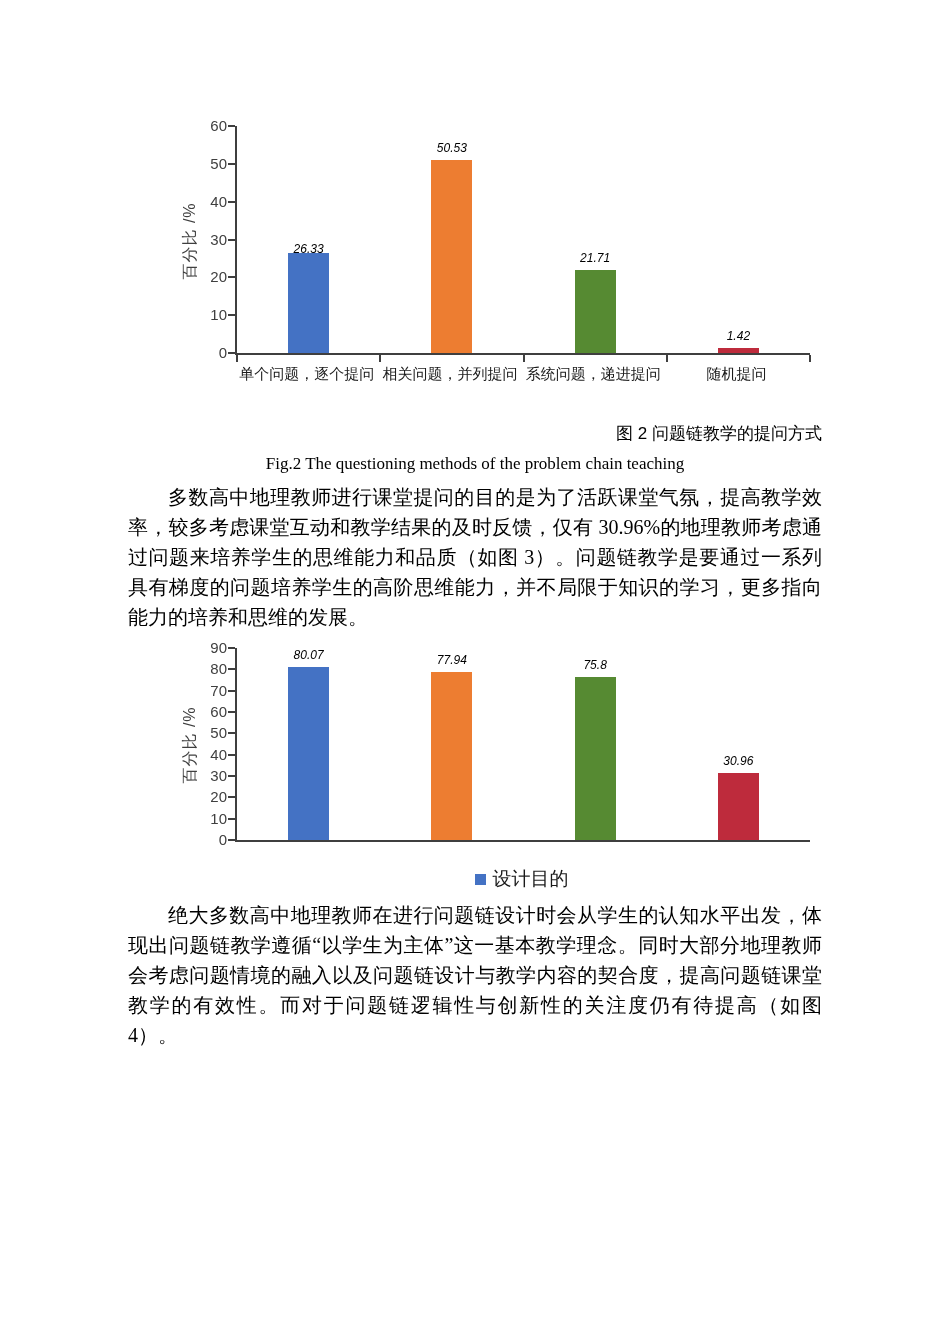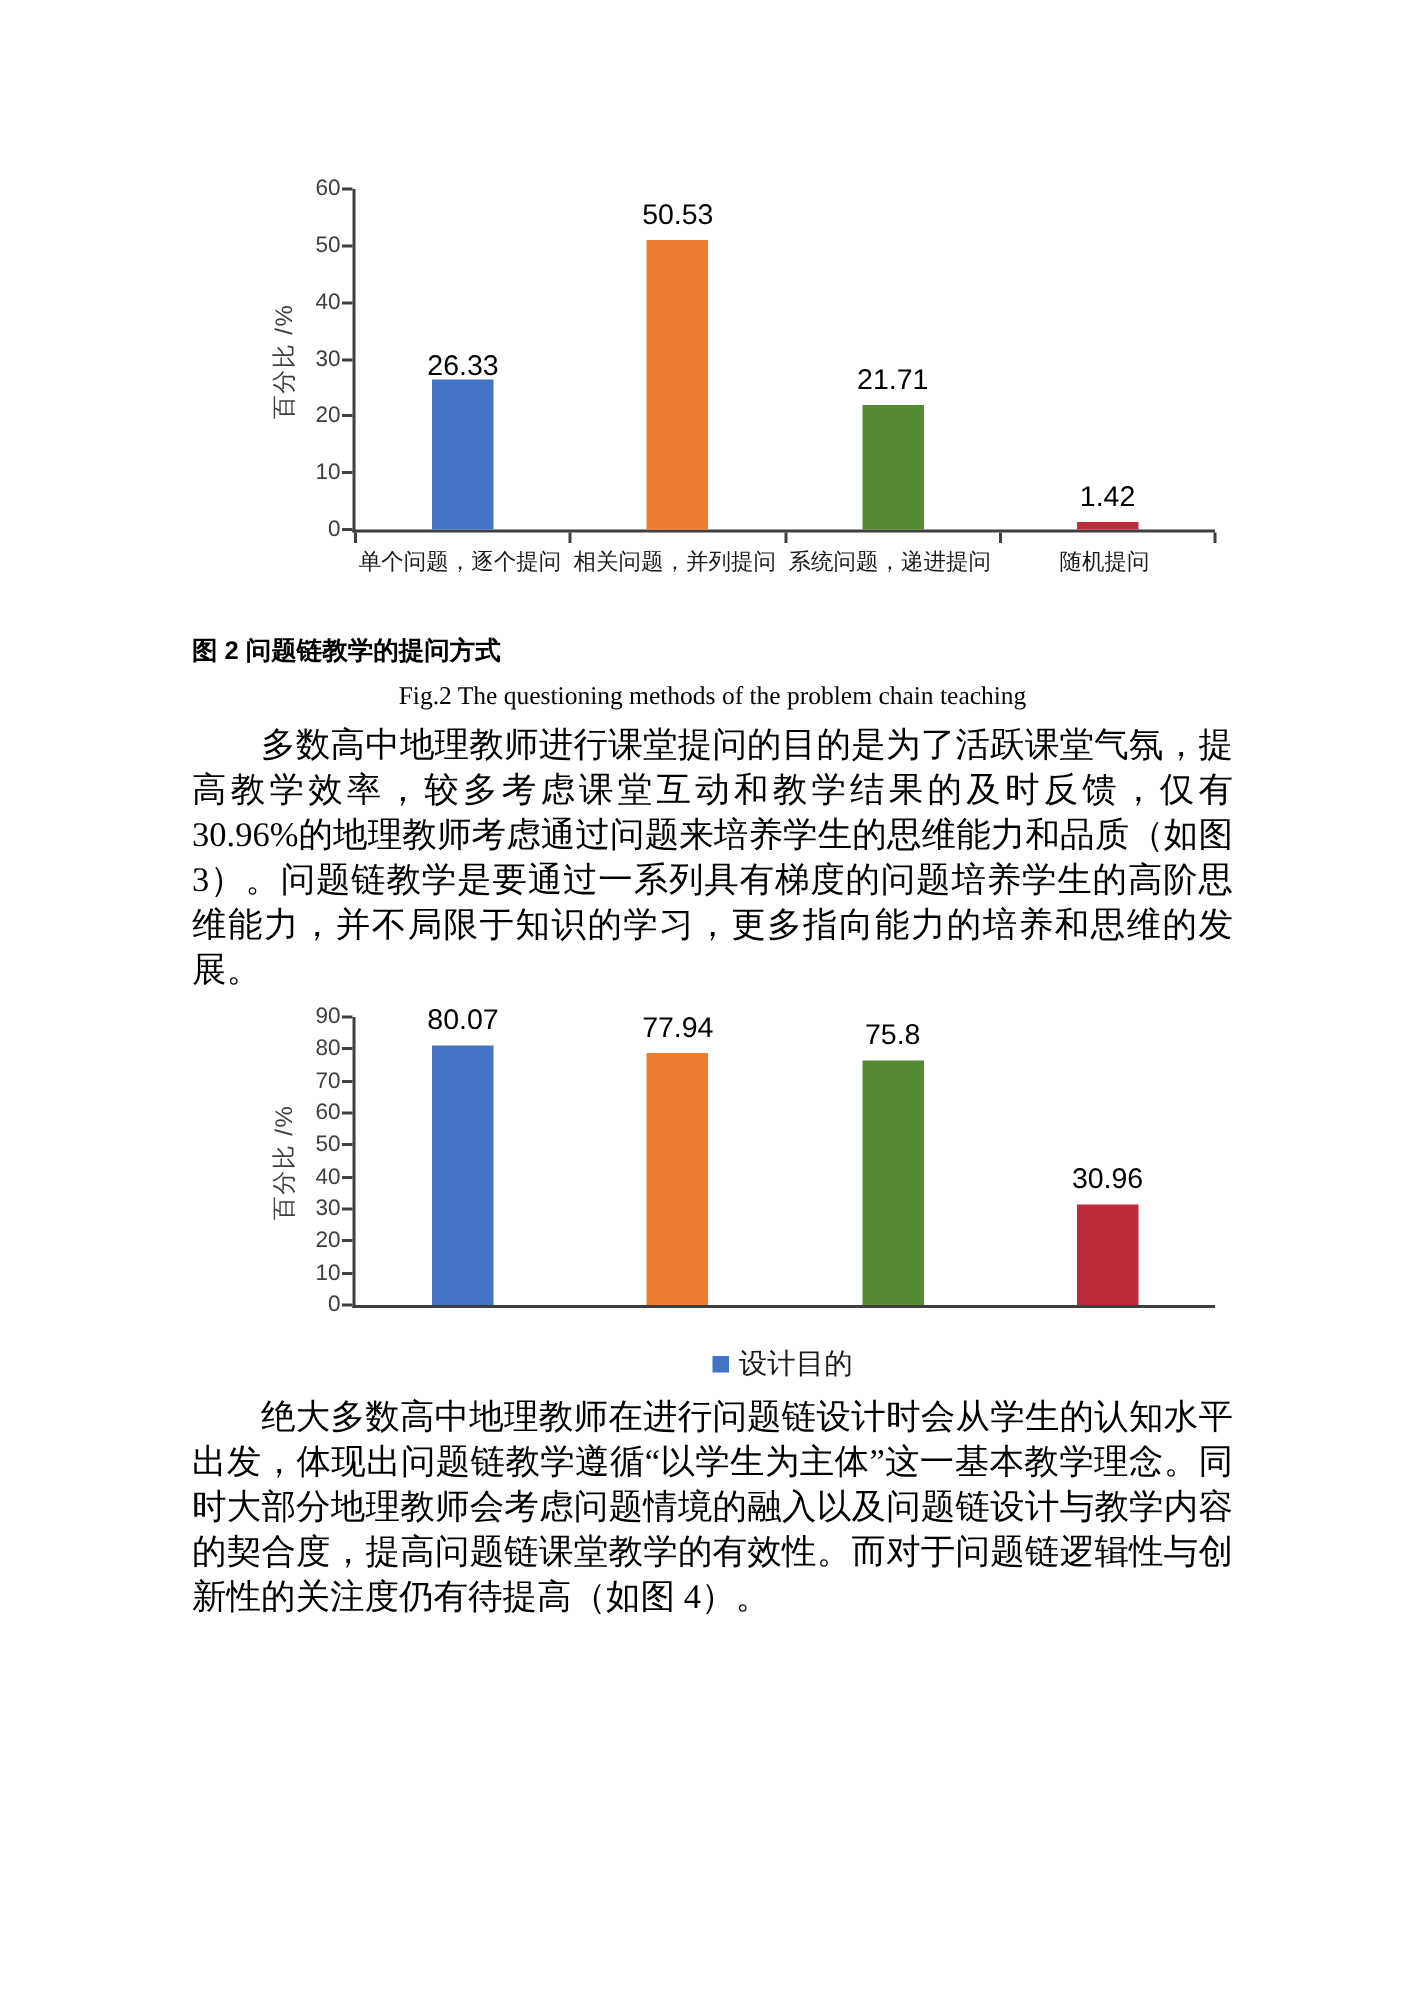--- a/index.html
+++ b/index.html
@@ -10,35 +10,35 @@
   .figure.fig2{margin-top:118px;height:272px;}
   .figure.fig3{margin-top:8px;height:250px;}
   .chart{position:relative;width:100%;height:100%;font-family:"Liberation Sans",sans-serif;}
   .plot{position:absolute;left:67px;top:8px;width:573px;border-left:2px solid #3f3f3f;border-bottom:2px solid #3f3f3f;}
   #chart-0 .plot{height:227px;}
   #chart-1 .plot{height:192px;}
   .ytick-label{position:absolute;left:-48px;width:38px;text-align:right;font-size:15px;color:#3f3f3f;line-height:14px;}
   .ytick-mark{position:absolute;left:-9px;width:7px;height:2px;background:#3f3f3f;}
   .xtick-mark{position:absolute;bottom:-9px;width:2px;height:7px;background:#3f3f3f;}
   .bar{position:absolute;bottom:0;width:41px;}
-  .bar-value{position:absolute;transform:translateX(-50%);font-size:19px;color:#000;white-space:nowrap;}
+  .bar-value{position:absolute;transform:translateX(-50%);font-size:12px;color:#000;white-space:nowrap;font-style:italic;}
   .xlabels{position:absolute;left:67px;top:247px;width:573px;height:24px;}
   .xlabel{position:absolute;top:0;transform:translateX(-50%);font-size:15px;color:#1a1a1a;white-space:nowrap;}
   .ylab{position:absolute;left:22px;transform:translate(-50%,-50%) rotate(-90deg);font-size:16px;color:#3f3f3f;white-space:nowrap;letter-spacing:1px;}
   .legend{position:absolute;left:67px;width:573px;display:flex;justify-content:center;align-items:center;gap:7px;}
   #chart-1 .legend{top:226px;}
   .legend-swatch{width:11px;height:11px;display:inline-block;}
   .legend-label{font-size:19px;color:#1a1a1a;}
   
-  .cap-cn{margin-top:32px;text-align:left;font-family:"Liberation Sans",sans-serif;font-weight:bold;font-size:17px;line-height:24px;}
+  .cap-cn{margin-top:32px;text-align:right;font-family:"Liberation Sans",sans-serif;font-weight:normal;font-size:17px;line-height:24px;}
   .cap-cn.second{margin-top:26px;}
   .cap-en{margin-top:6px;text-align:center;font-family:"Liberation Serif",serif;font-size:17px;line-height:24px;}
   .cap-en.second{margin-top:4px;}
   
-  .body-text{margin:0;font-size:23px;line-height:30px;text-align:justify;text-indent:2em;}
+  .body-text{margin:0;font-size:20px;line-height:30px;text-align:justify;text-indent:2em;}
   .body-text.p1{margin-top:6px;}
   .body-text.p2{margin-top:10px;}
 </style>
 </head>
 <body>
 
 <div class="content">
 
   <div class="figure fig2">
     <div class="chart" id="chart-0">

